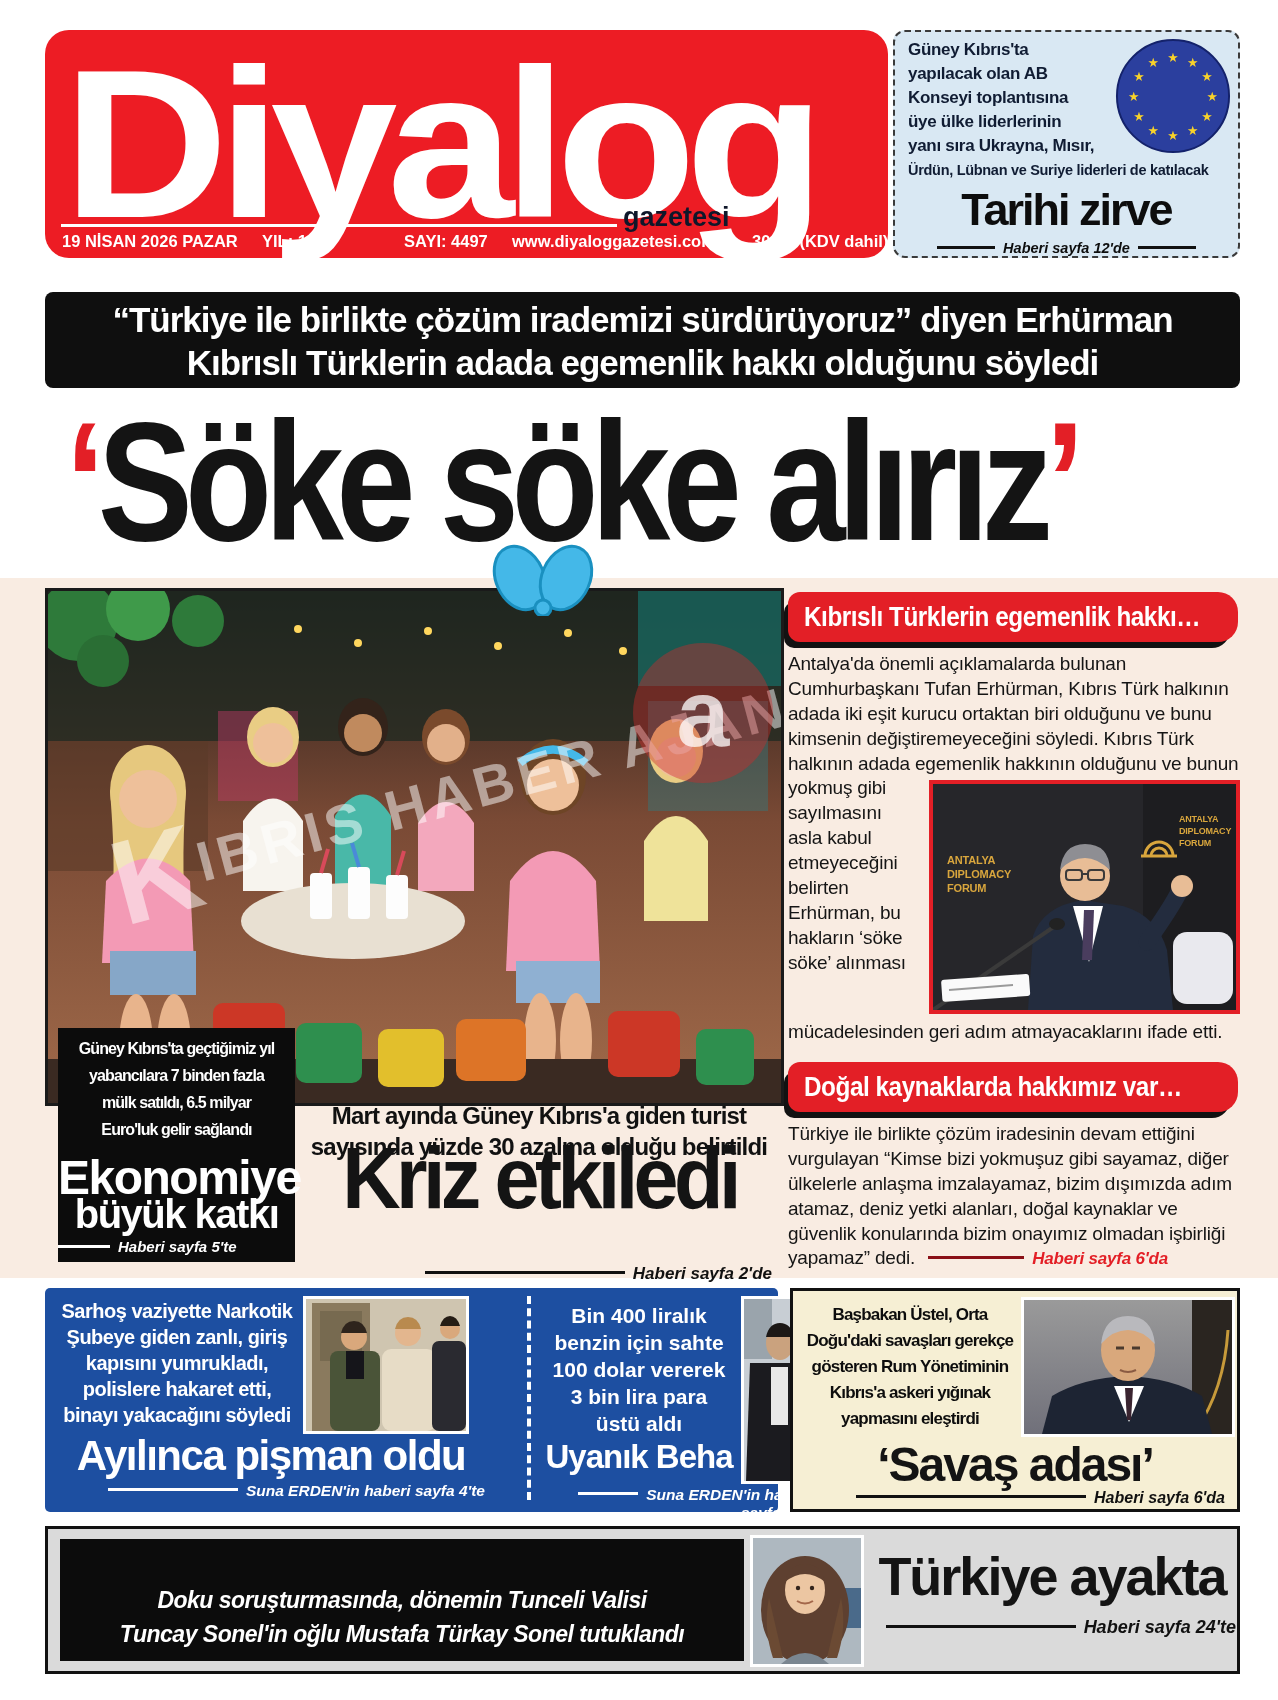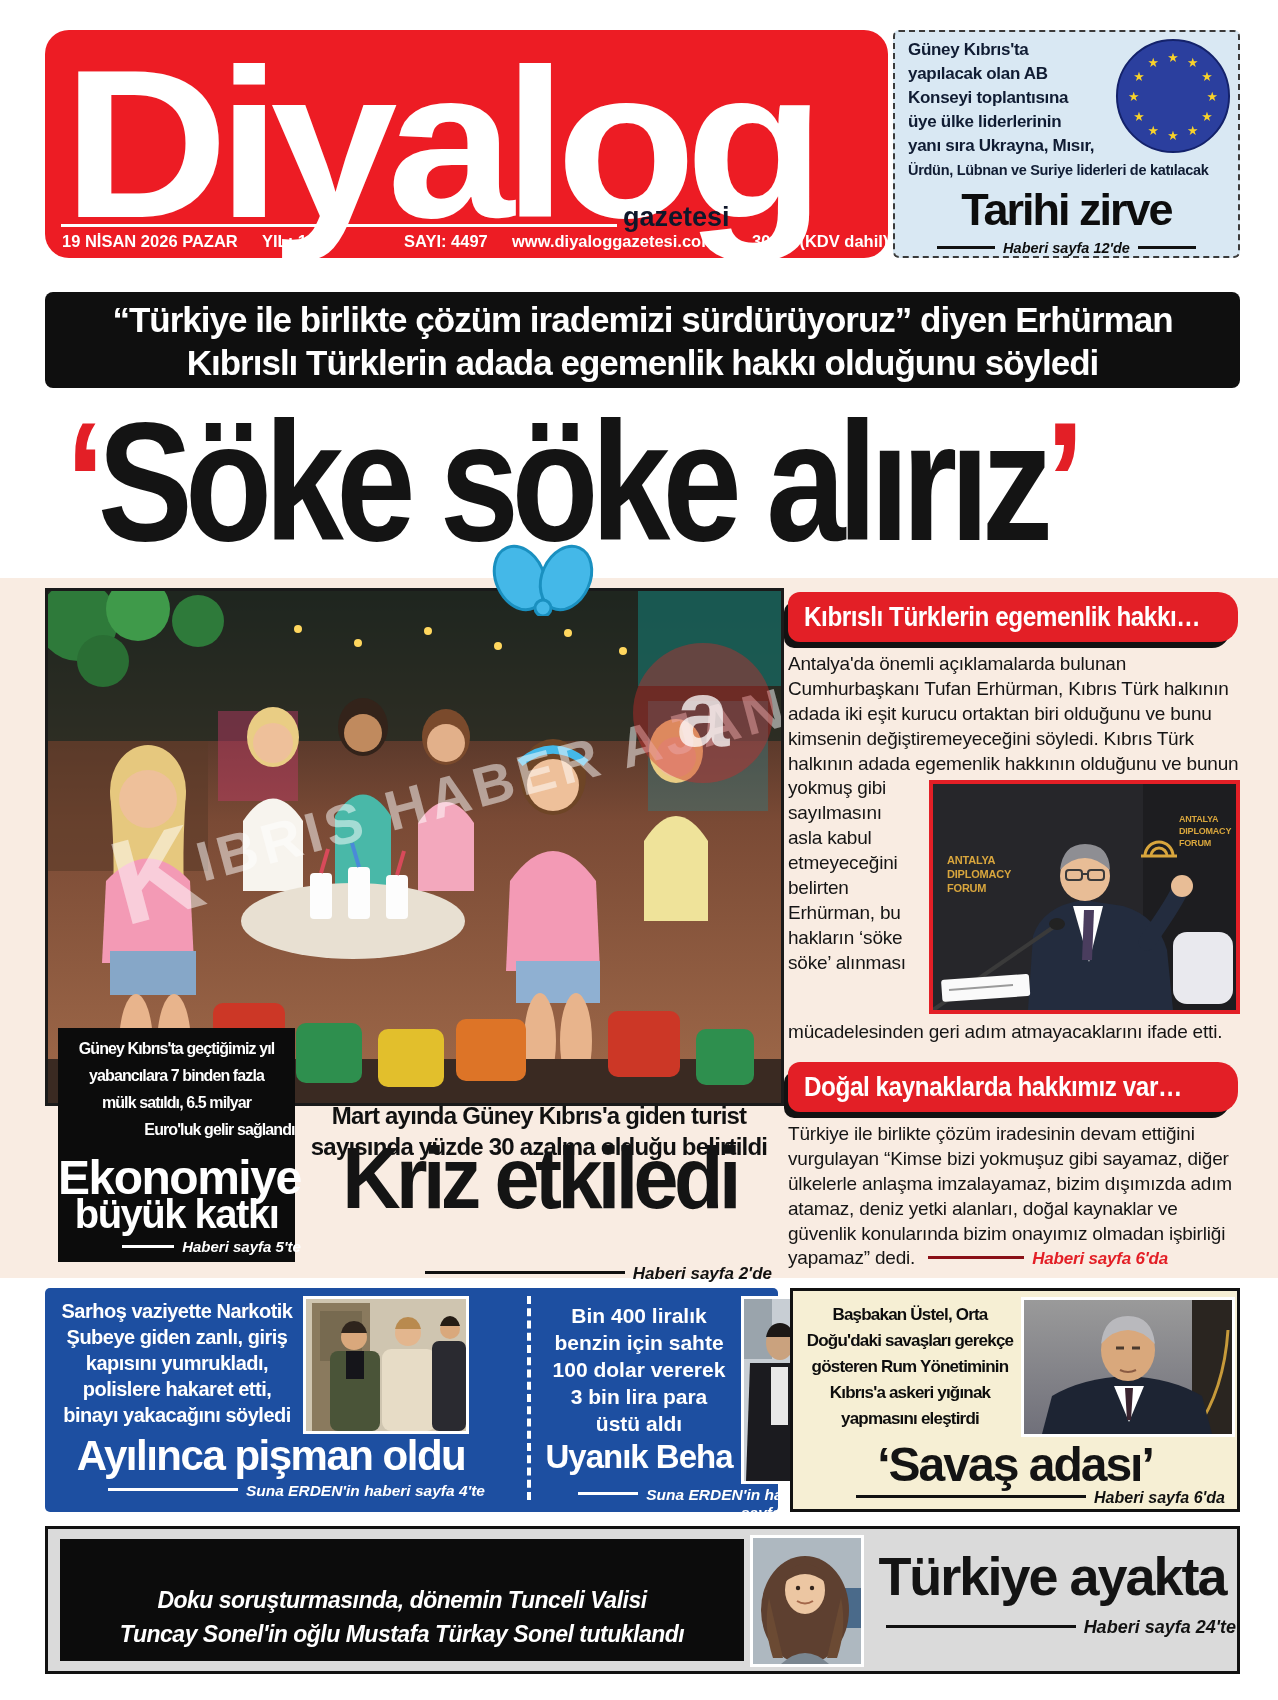--- a/index.html
+++ b/index.html
@@ -1,33 +1,33 @@
 <!DOCTYPE html>
 <html><head>
 <meta charset="utf-8">
 <style>
   html,body{margin:0;padding:0;background:#e9e9e9;}
   #page{position:relative;width:1278px;height:1700px;margin:0 auto;background:#ffffff;
         font-family:"Liberation Sans",sans-serif;overflow:hidden;}
   .abs{position:absolute;}
-  .ctr{text-align:center;margin-left:35px;}
+  .ctr{}
   .ref{font-weight:bold;font-style:italic;}
   .iline{display:inline-block;height:3px;background:currentColor;vertical-align:middle;margin:0 8px 4px 0;}
 
   
   #masthead{left:45px;top:30px;width:843px;height:228px;background:#ed1c24;border-radius:24px;}
   #logo{position:absolute;left:18px;top:8px;font-size:212px;line-height:1;font-weight:bold;color:#fff;
         letter-spacing:-10px;transform:scaleX(1.08);transform-origin:left top;white-space:nowrap;}
   #logo-rule{position:absolute;left:16px;top:194px;width:556px;height:3px;background:#fff;}
   #logo-sub{position:absolute;left:578px;top:172px;font-size:27px;font-weight:bold;color:#0f172a;}
   .mh-info{position:absolute;top:202px;font-size:16.5px;font-weight:bold;color:#fff;white-space:nowrap;}
 
   
   #summit{left:893px;top:30px;width:347px;height:228px;background:#d9e8f3;border:2px dashed #3a3a3a;
-          border-radius:6px;box-sizing:border-box;}
+          border-radius:12px;box-sizing:border-box;}
   .summit-line{position:absolute;left:13px;font-size:17px;font-weight:bold;color:#101c33;white-space:nowrap;letter-spacing:-0.3px;}
   #summit-hl{position:absolute;left:0;top:152px;width:100%;font-size:45px;font-weight:bold;color:#0d0d0d;
              letter-spacing:-2px;text-align:center;}
   #summit-ref{position:absolute;left:0;top:208px;width:100%;text-align:center;font-size:14.5px;color:#0d0d0d;}
   #eu-flag{position:absolute;right:6px;top:5px;}
 
   
   #banner{left:45px;top:292px;width:1195px;height:96px;background:#0f0f0f;border-radius:8px;}
   .banner-line{position:absolute;left:0;width:100%;text-align:center;color:#fff;font-weight:bold;
                font-size:35px;letter-spacing:-1px;white-space:nowrap;}
@@ -236,21 +236,21 @@
   <svg id="balloon" class="abs" width="140" height="76" viewBox="0 0 140 76">
     <ellipse cx="48" cy="38" rx="24" ry="33" fill="#44b8e8" stroke="#1a90c0" stroke-width="3" transform="rotate(-24 48 38)"></ellipse>
     <ellipse cx="94" cy="38" rx="24" ry="33" fill="#44b8e8" stroke="#1a90c0" stroke-width="3" transform="rotate(24 94 38)"></ellipse>
     <circle cx="71" cy="68" r="8" fill="#44b8e8" stroke="#1a90c0" stroke-width="3"></circle>
   </svg>
 
   <div id="econ" class="abs">
     <div class="econ-line" style="top:12px;">Güney Kıbrıs'ta geçtiğimiz yıl</div>
     <div class="econ-line" style="top:39px;">yabancılara 7 binden fazla</div>
     <div class="econ-line" style="top:66px;">mülk satıldı, 6.5 milyar</div>
-    <div class="econ-line" style="top:93px;margin-left:43px;">Euro'luk gelir sağlandı</div>
+    <div class="econ-line" style="top:93px;">Euro'luk gelir sağlandı</div>
     <div class="econ-hl" style="top:122px;font-size:48px;">Ekonomiye</div>
     <div class="econ-hl" style="top:164px;font-size:40px;">büyük katkı</div>
     <div class="abs ctr" style="left:0;top:210px;width:100%;font-size:15px;color:#fff;">
       <span class="iline" style="width:52px;background:#fff;"></span><span class="ref">Haberi sayfa 5'te</span>
     </div>
   </div>
 
   <div class="crisis-sub" style="top:1102px;">Mart ayında Güney Kıbrıs'a giden turist</div>
   <div class="crisis-sub" style="top:1133px;">sayısında yüzde 30 azalma olduğu belirtildi</div>
   <div id="crisis-hl"><span>Kriz etkiledi</span></div>

